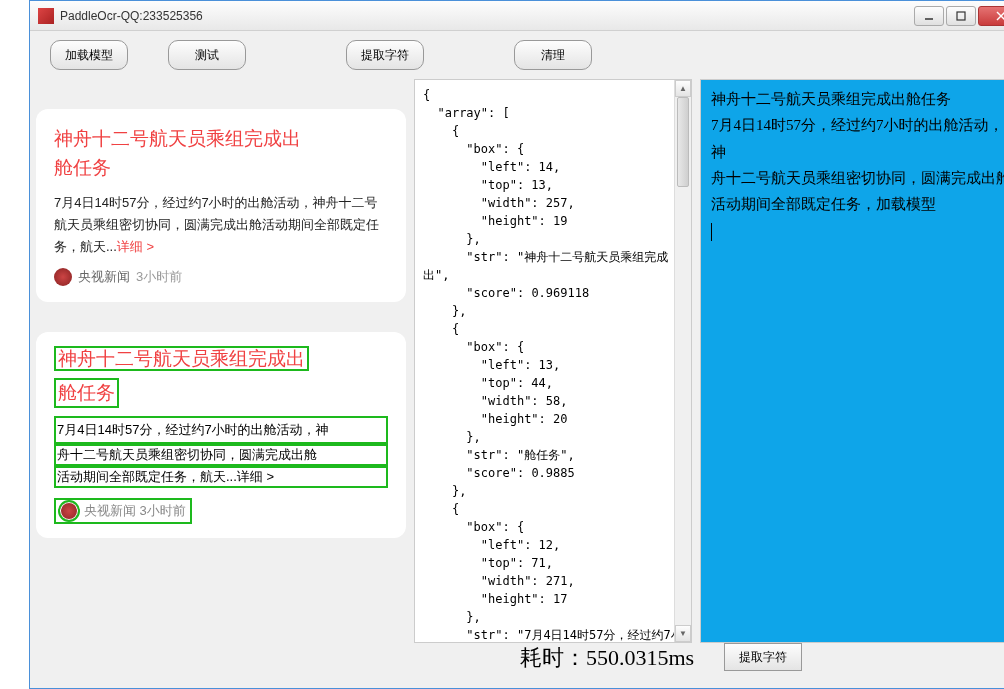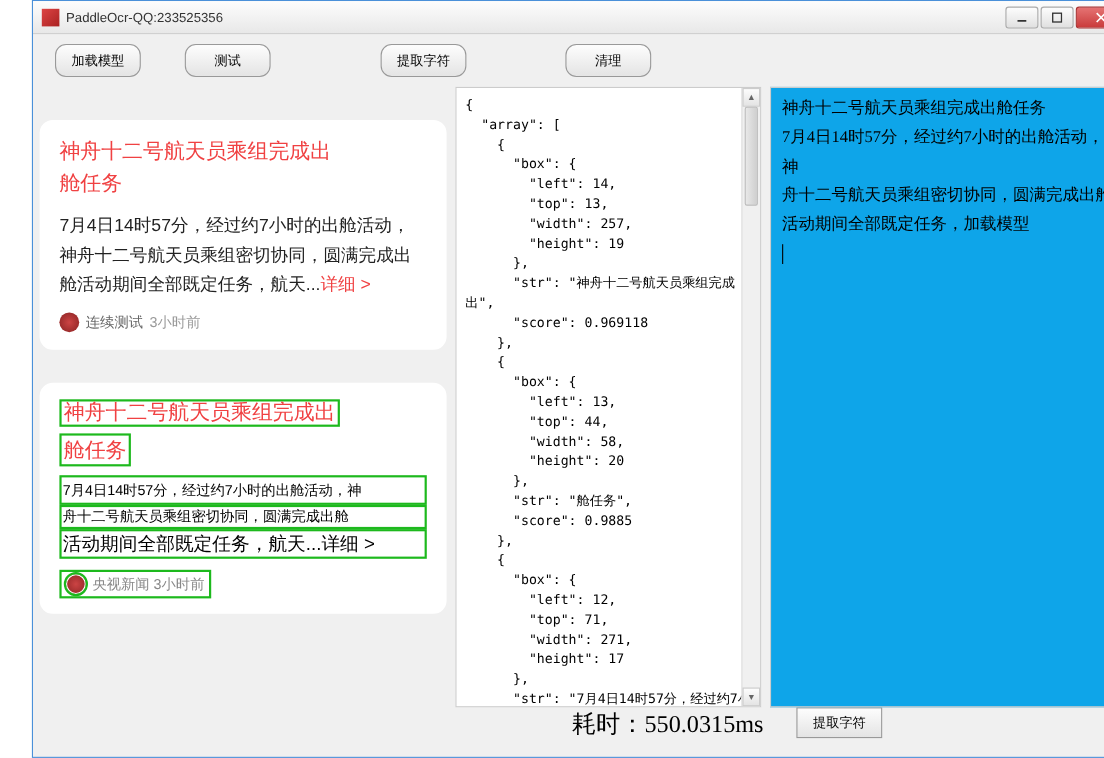--- a/index.html
+++ b/index.html
@@ -17,21 +17,21 @@
 
 .toolbar { height: 48px; display: flex; align-items: center; padding: 0 20px; gap: 40px; }
 .btn { min-width: 78px; height: 30px; border: 1px solid #999; background: linear-gradient(to bottom,#fdfdfd,#e4e4e4); font-size: 12px; padding: 0 14px; border-radius:10px; cursor:pointer; }
 .btn.wide { min-width: 120px; }
 
 .content { display: flex; height: 564px; padding: 0 6px; gap: 8px; }
 .left-panel { width: 370px; display: flex; flex-direction: column; gap: 30px; padding-top: 30px; }
 
 .news-card { background: #fff; padding: 16px 18px 16px 18px; border-radius: 12px; }
 .news-title { color: #f04142; font-size: 19px; line-height: 1.5; margin-bottom: 10px; font-weight: 400; }
-.news-body { color: #222; font-size: 16px; line-height: 1.7; }
+.news-body { color: #222; font-size: 13px; line-height: 1.7; }
 .detail-link { color: #f04142; }
 .news-meta { margin-top: 10px; display: flex; align-items: center; gap: 6px; color: #999; font-size: 13px; }
 .avatar { width: 18px; height: 18px; border-radius: 50%; background: radial-gradient(circle,#c44,#822); display:inline-block; }
 .src-name { color: #666; }
 
 .middle-panel { width: 278px; background: #fff; border: 1px solid #ccc; position: relative; overflow: hidden; }
 .middle-panel pre { font-family: SimSun, monospace; font-size: 12px; line-height: 1.5; padding: 6px 8px; white-space: pre-wrap; color: #000; }
 .scrollbar-v { position: absolute; right: 0; top: 0; bottom: 0; width: 17px; background: #f0f0f0; border-left:1px solid #ddd; display:flex; flex-direction:column; }
 .sb-btn { height: 17px; background: linear-gradient(to bottom,#fdfdfd,#e4e4e4); display:flex;align-items:center;justify-content:center; font-size:8px; color:#666; border:1px solid #ccc; }
 .sb-track { flex:1; position:relative; }
@@ -41,21 +41,21 @@
 .right-panel .cursor { display:inline-block; width:1px; height:18px; background:#000; vertical-align:middle; }
 
 .footer { height: 40px; display: flex; padding: 0 20px; gap: 20px; justify-content:center; }
 .timing { font-size: 22px; font-family: SimSun, serif; margin-right:10px; margin-left:260px; }
 .btn-extract { min-width: 78px; height: 28px; border: 1px solid #999; background: linear-gradient(to bottom,#fdfdfd,#e4e4e4); font-size: 12px; padding: 0 10px; }
 
 .annotated-block .t1 { border:2px solid #1db91d; padding:0 2px; color:#f04142; font-size:19px; display:inline; }
 .annotated-block .t2 { border:2px solid #1db91d; padding:0 2px; color:#f04142; font-size:19px; display:inline-block; margin-top:6px; }
 .annotated-block .b1 { border:2px solid #1db91d; padding:0 1px; font-size:13px; line-height:1.8; display:block; margin-top:8px; }
 .annotated-block .b2 { border:2px solid #1db91d; padding:0 1px; font-size:13px; display:block; }
-.annotated-block .b3 { border:2px solid #1db91d; padding:0 1px; font-size:17px; display:block; }
+.annotated-block .b3 { border:2px solid #1db91d; padding:0 1px; font-size:13px; display:block; }
 .annotated-block .m1 { border:2px solid #1db91d; padding:2px 4px; display:inline-flex; align-items:flex-end; gap:6px; margin-top:10px; font-size:13px; color:#888; }
 .annotated-block .m1 .av { width:18px; height:18px; border-radius:50%; background:radial-gradient(circle,#c44,#822); outline:2px solid #1db91d; box-shadow:0 0 0 1px #fff inset; }
 </style>
 </head>
 <body>
 
 <div class="window">
 
   <div class="titlebar">
     <span class="titlebar-icon"></span>
@@ -94,21 +94,21 @@
       <div class="news-card">
         <div class="news-title">
           <span>神舟十二号航天员乘组完成出</span><br>
           <span>舱任务</span>
         </div>
         <div class="news-body">
           <span>7月4日14时57分，经过约7小时的出舱活动，神舟十二号航天员乘组密切协同，圆满完成出舱活动期间全部既定任务，航天...</span><span class="detail-link">详细 &gt;</span>
         </div>
         <div class="news-meta">
           <span class="avatar"></span>
-          <span class="src-name">连续测试</span>
+          <span class="src-name">央视新闻</span>
           <span>3小时前</span>
         </div>
       </div>
 
       <div class="news-card annotated-block" style="background:#fff;padding:14px 18px;">
         <span class="t1">神舟十二号航天员乘组完成出</span><br>
         <span class="t2">舱任务</span>
         <span class="b1">7月4日14时57分，经过约7小时的出舱活动，神</span>
         <span class="b2">舟十二号航天员乘组密切协同，圆满完成出舱</span>
         <span class="b3">活动期间全部既定任务，航天...详细 &gt;</span>

